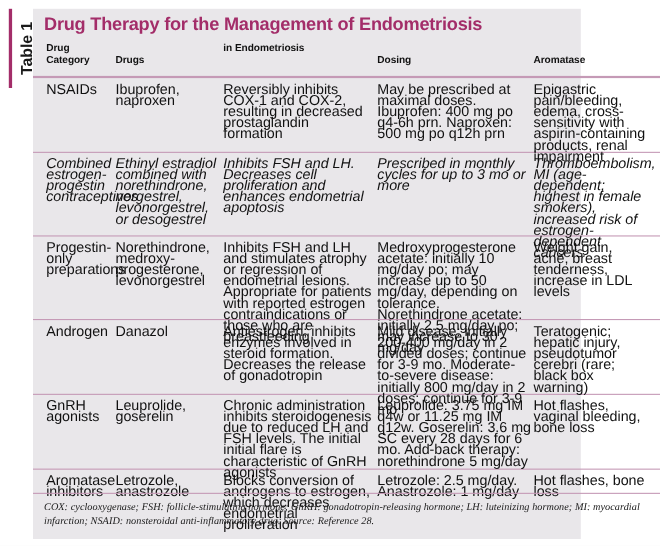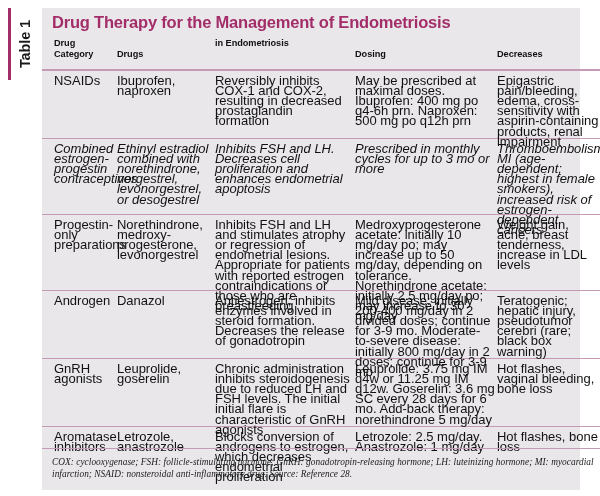--- a/index.html
+++ b/index.html
@@ -53,25 +53,24 @@
     line-height: 14px;
     text-align: center;
     white-space: nowrap;
   }
 
   
   .table-panel {
     position: absolute;
     left: 30px;
     top: 8px;
-    width: 538px;
+    width: 498px;
     height: 482px;
     background: #e9e7ea;
     box-sizing: border-box;
-    margin-left: 12px;
   }
 
   .table-title {
     position: absolute;
     left: 10px;
     top: 5px;
     font-size: 16.5px;
     font-weight: bold;
     color: #a32d69;
     letter-spacing: -0.2px;
@@ -185,21 +184,21 @@
       <div class="col-head c1" style="top:10.8px;">
         <span>Drugs</span>
       </div>
       <div class="col-head c2">
         <span>in Endometriosis</span>
       </div>
       <div class="col-head c3" style="top:10.8px;">
         <span>Dosing</span>
       </div>
       <div class="col-head c4" style="top:10.8px;">
-        <span>Decreases</span>
+        <span>Aromatase</span>
       </div>
     </div>
 
     <div class="head-rule"></div>
 
     <div class="rows">
 
       <div class="trow rowh-1">
         <div class="cell c0">NSAIDs</div>
         <div class="cell c1">Ibuprofen, naproxen</div>

